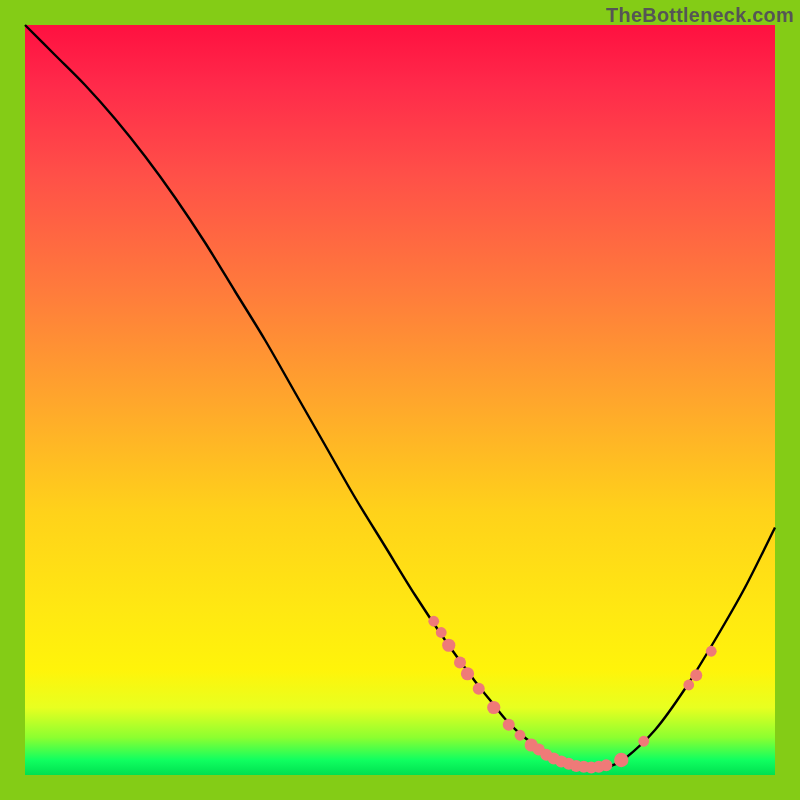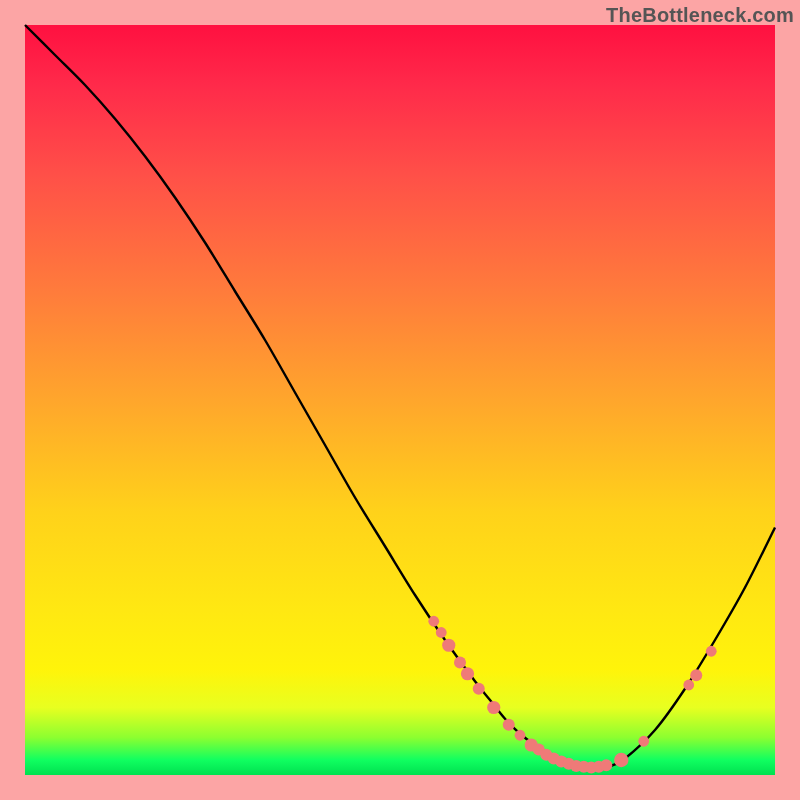--- a/index.html
+++ b/index.html
@@ -8,21 +8,21 @@
     width: 800px;
     height: 800px;
     background: #000;
     overflow: hidden;
     font-family: Arial, Helvetica, sans-serif;
   }
   .stage {
     position: relative;
     width: 800px;
     height: 800px;
-    background: #fca5a5;
+    background: #84cc16;
   }
   .plot-area {
     position: absolute;
     left: 25px;
     top: 25px;
     width: 750px;
     height: 750px;
     
     background: linear-gradient(
       to bottom,

